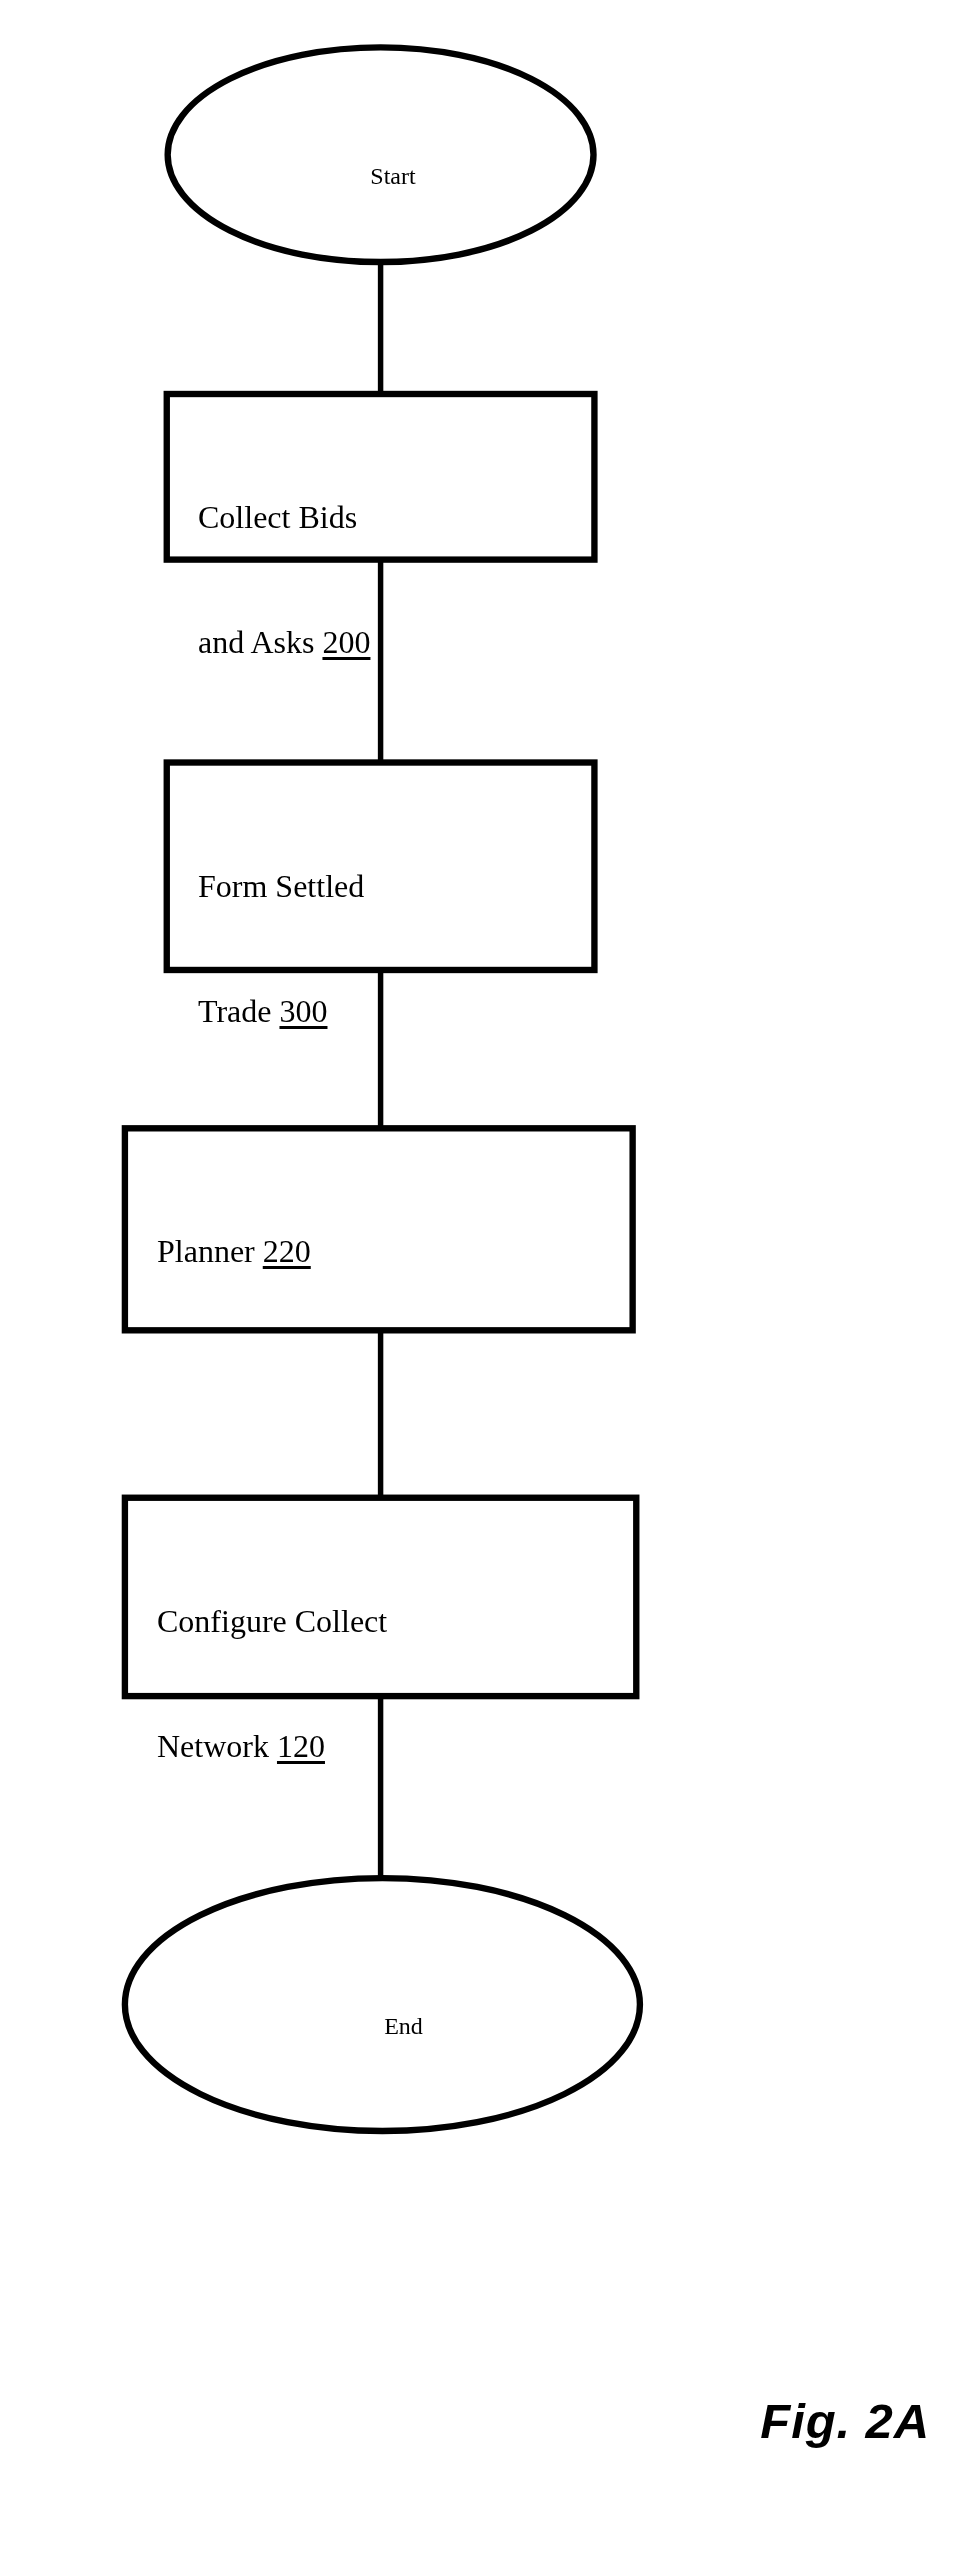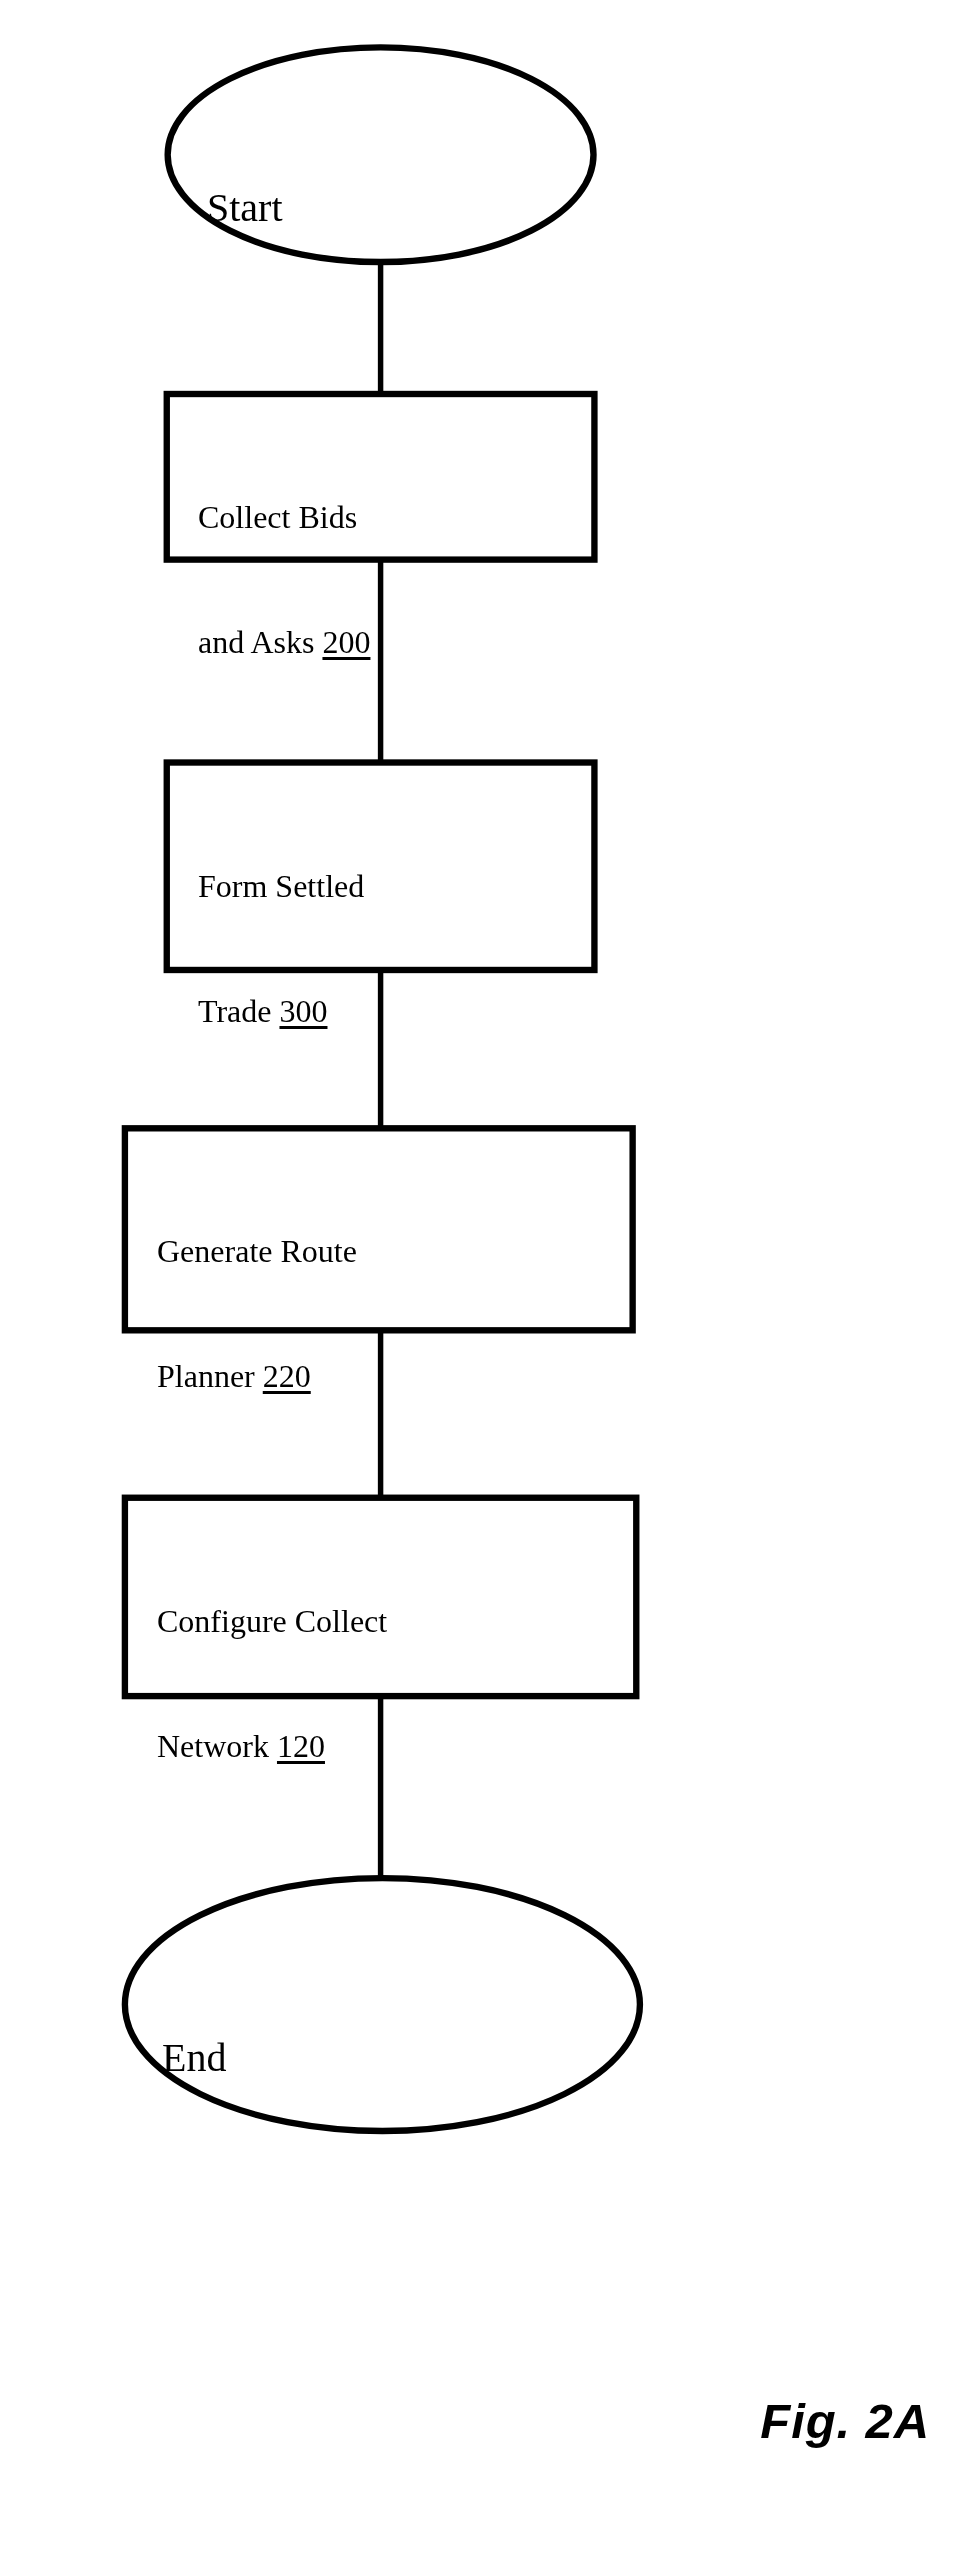--- a/index.html
+++ b/index.html
@@ -26,21 +26,22 @@
     height: 2576px;
   }
   .node-label {
     position: absolute;
     font-family: "Liberation Serif", "DejaVu Serif", serif;
     color: #000000;
     white-space: pre;
     line-height: 1.30;
   }
   .terminator-label {
-    font-size: 40px;
+    text-align: center;
+    font-size: 24px;
     font-family: Liberation Serif, serif;
   }
   .process-label {
     text-align: left;
     font-size: 32px;
   }
   .ref-num {
     text-decoration: underline;
     text-underline-offset: 3.6px;
   }
@@ -95,29 +96,28 @@
     <div>Collect Bids</div>
     <div><span>and Asks </span><span class="ref-num">200</span></div>
   </div>
 
   <div class="node-label process-label" style="left:198px; top:783px; width:391px;">
     <div>Form Settled</div>
     <div><span>Trade </span><span class="ref-num">300</span></div>
   </div>
 
   <div class="node-label process-label" style="left:157px; top:1148px; width:473px;">
-    <div>Generate Route</div>
     <div><span>Planner </span><span class="ref-num">220</span></div>
   </div>
 
   <div class="node-label process-label" style="left:157px; top:1518px; width:478px;">
     <div>Configure Collect</div>
     <div><span>Network </span><span class="ref-num">120</span></div>
   </div>
 
-  <div class="node-label terminator-label" style="left:122px; top:1980px; width:515px;">
+  <div class="node-label terminator-label" style="left:134px; top:1980px; width:515px;">
     <span>End</span>
   </div>
 
   <div id="figure-caption">Fig. 2A</div>
 
 </div>
 
 
 </body></html>

